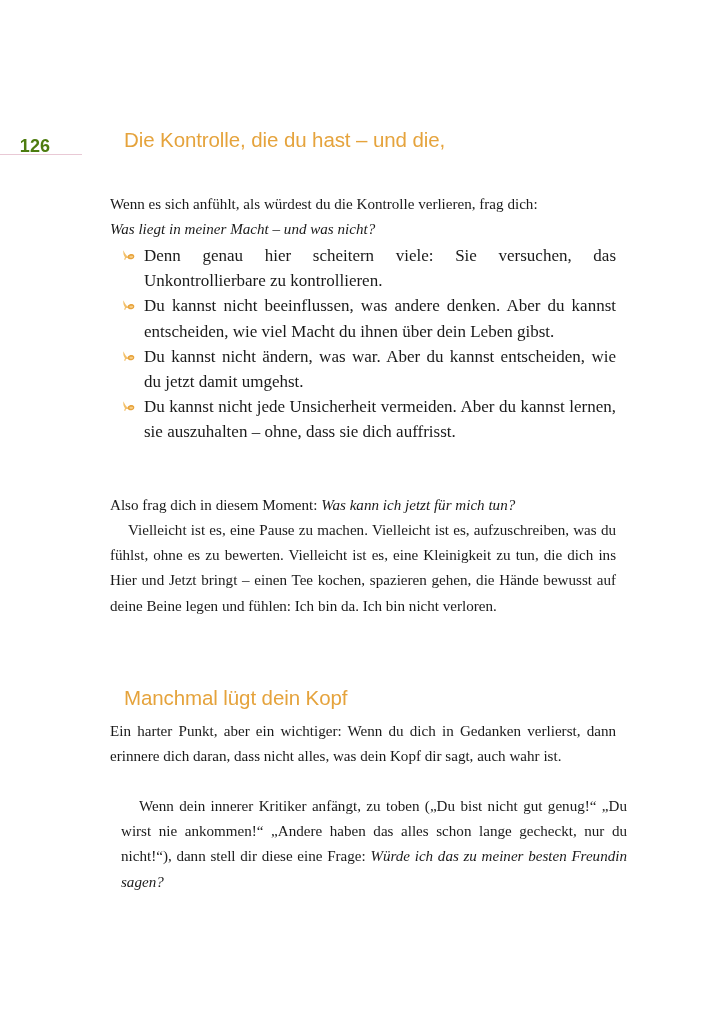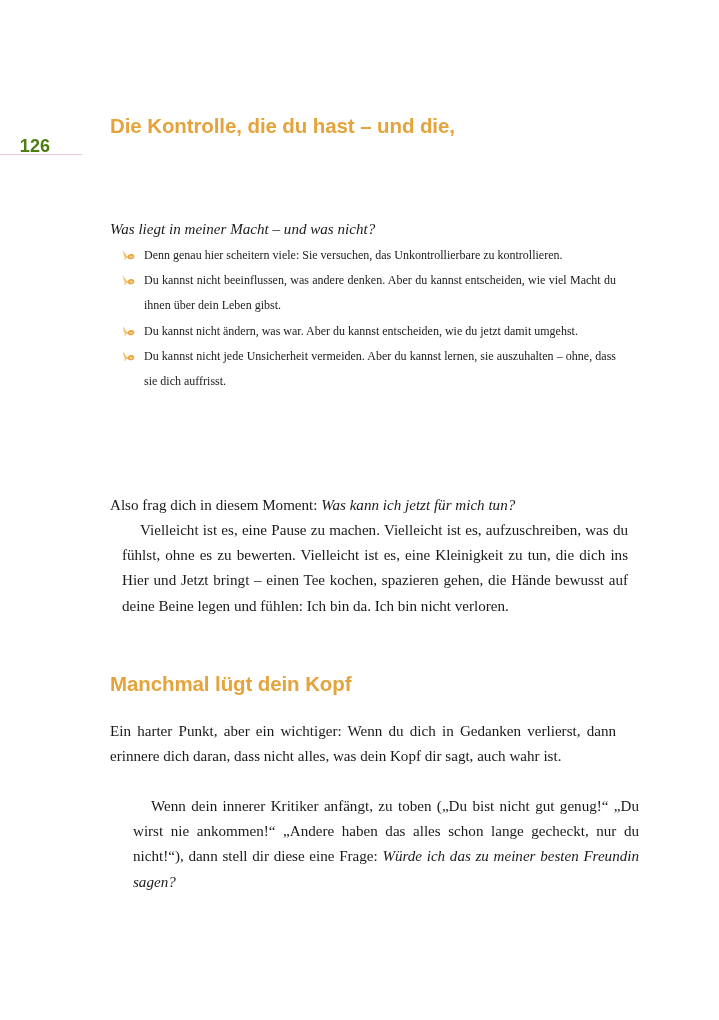--- a/index.html
+++ b/index.html
@@ -54,24 +54,24 @@
   .column {
     position: absolute;
     left: 110px;
     top: 0;
     width: 506px;
   }
 
   h2.section-heading {
     font-family: "Liberation Sans", "DejaVu Sans", sans-serif;
     font-size: 20.5px;
-    font-weight: 700;
+    font-weight: 400;
     color: #e5a33c;
     line-height: 26px;
-    margin: 0;
+    margin: 14px;
     letter-spacing: -0.1px;
   }
 
   .heading-one {
     position: absolute;
     top: 113px;
     left: 0;
     width: 430px;
   }
   .heading-two {
@@ -84,21 +84,20 @@
   p.body {
     font-size: 15.1px;
     line-height: 25.2px;
     margin: 0;
     text-align: justify;
     text-justify: inter-word;
     hyphens: manual;
   }
   p.indent {
     text-indent: 18px;
-    margin-left: 12px;
   }
 
   .para-intro   { position: absolute; top: 192px; left: 0; width: 506px; }
   .para-also    { position: absolute; top: 493px; left: 0; width: 506px; }
   .para-long    { position: absolute; top: 518px; left: 0; width: 506px; }
   .para-hard    { position: absolute; top: 719px; left: 0; width: 506px; }
   .para-kritik  { position: absolute; top: 794px; left: 11px; width: 506px; }
 
   em, .italic {
     font-style: italic;
@@ -110,21 +109,21 @@
     top: 243px;
     left: 0;
     width: 506px;
     margin: 0;
     padding: 0;
     list-style: none;
   }
   ul.leaf-list > li {
     position: relative;
     padding-left: 34px;
-    font-size: 12px;
+    font-size: 17px;
     line-height: 25.2px;
     text-align: justify;
     margin-bottom: 0;
   }
   .leaf-bullet {
     position: absolute;
     left: 12px;
     top: 6px;
     width: 13px;
     height: 13px;
@@ -146,21 +145,21 @@
   </div>
   <div class="folio-rule"></div>
 
   <div class="column">
 
     <h2 class="section-heading heading-one">
       <span>Die Kontrolle, die du hast – und die,</span><br>
     </h2>
 
     <p class="body para-intro">
-      <br>
+      <span>Wenn es sich anfühlt, als würdest du die Kontrolle verlieren, frag dich:</span><br>
       <em class="italic">Was liegt in meiner Macht – und was nicht?</em>
     </p>
 
     <ul class="leaf-list">
       <li>
         <span class="leaf-bullet">
           <svg viewBox="0 0 13 13" xmlns="http://www.w3.org/2000/svg" aria-hidden="true">
             <path d="M1.4 1.2 C1.0 4.0 1.6 6.6 3.0 8.2 L2.1 10.6 L3.2 10.9 L4.0 8.9 C5.2 9.4 6.1 9.0 6.3 8.0 C5.0 7.4 3.2 5.2 1.4 1.2 Z" fill="#f3c06a"></path>
             <path d="M6.0 6.6 C7.0 5.3 9.0 4.6 10.8 5.2 C12.4 5.8 12.8 7.6 11.8 8.9 C10.8 10.2 8.6 10.7 7.0 10.0 C5.6 9.4 5.2 7.8 6.0 6.6 Z" fill="#e8a33d"></path>
             <path d="M7.6 7.2 C8.6 6.6 9.9 6.6 10.7 7.1 C11.2 7.4 11.2 8.0 10.7 8.4 C9.9 9.0 8.5 9.1 7.7 8.5 C7.2 8.1 7.2 7.5 7.6 7.2 Z" fill="#f6d08a"></path>

